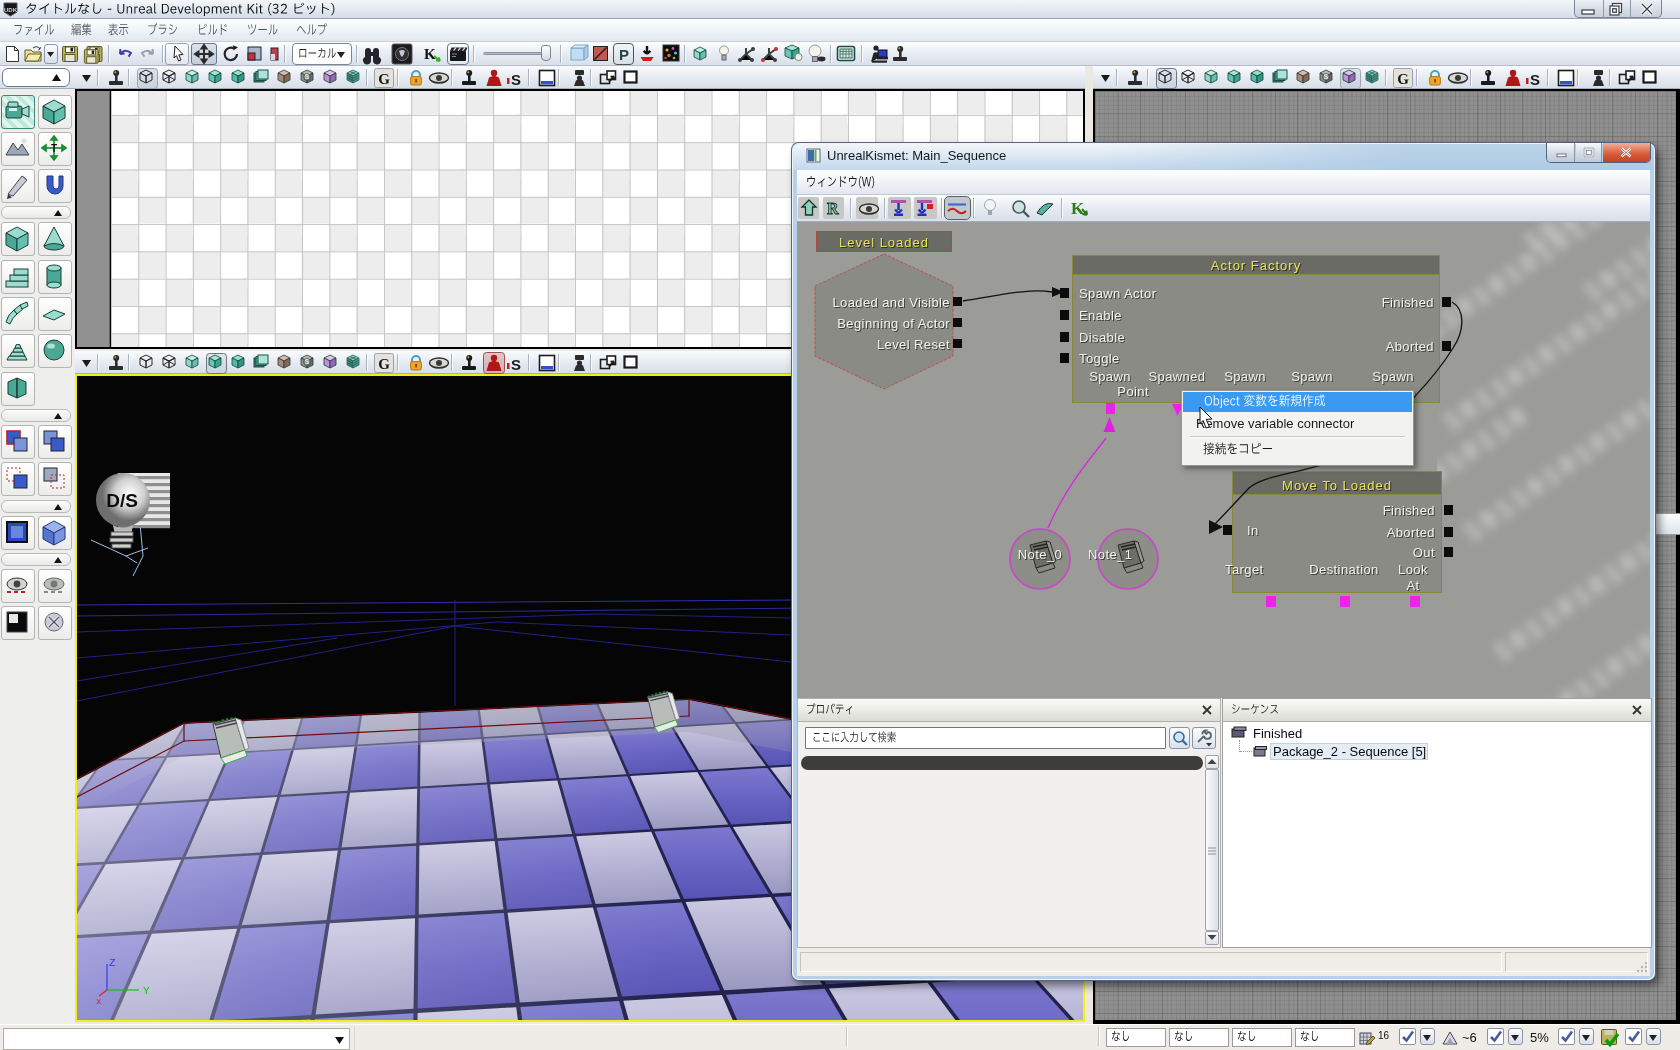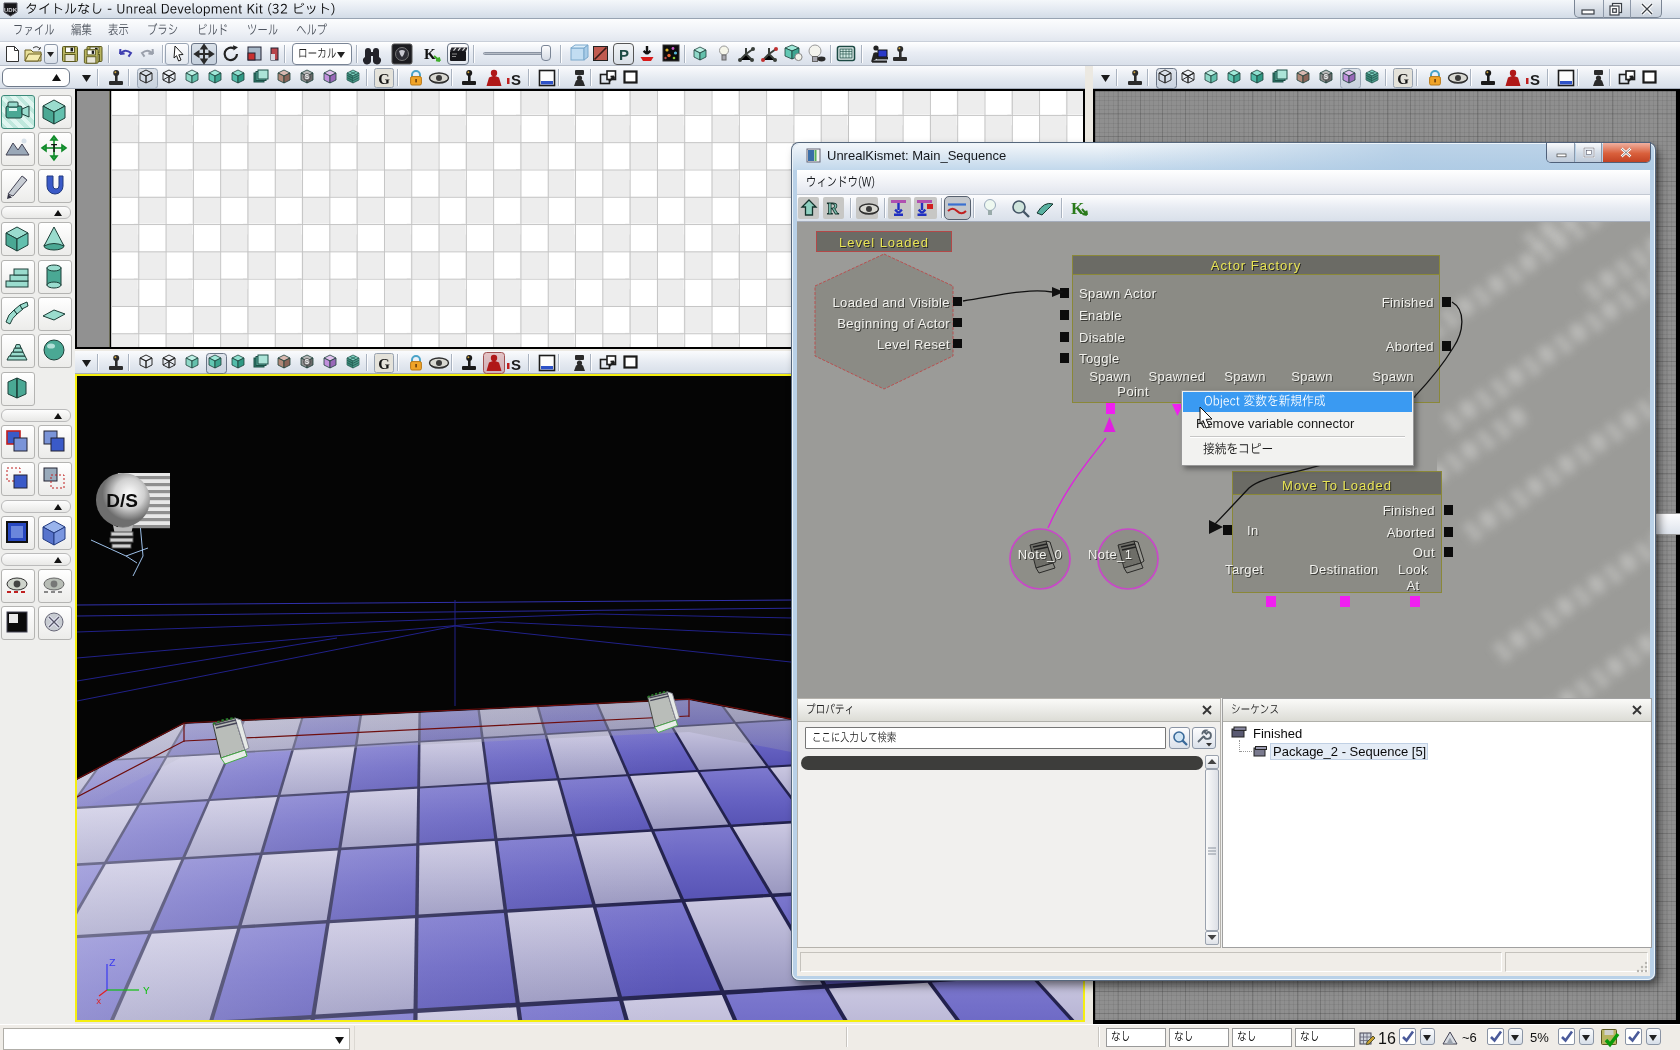--- a/index.html
+++ b/index.html
@@ -1135,21 +1135,21 @@
     </svg>
     <div class="a" style="left:1295px;top:1028px;width:60px;height:19px;background:#fff;border:1px solid #999"></div>
     <svg class="t" style="left:1299px;top:1030px" width="22" height="17" viewBox="0 0 22 17">
       <path d="M6.9 -7.1Q5.8 -7 4.5 -6.9Q3.5 -3.9 2 -1.2L1.2 -1.6Q2.6 -4.1 3.6 -6.9Q2.7 -6.8 1.9 -6.8Q1.4 -6.8 1.2 -6.9V-7.6Q1.4 -7.6 1.9 -7.6Q2.9 -7.6 3.8 -7.7Q4.1 -8.7 4.4 -9.7L5.2 -9.5Q4.9 -8.4 4.7 -7.7Q5.8 -7.8 6.9 -7.9ZM8.6 -2.8Q9.8 -2.3 11 -1.3L10.5 -0.6Q9.6 -1.5 8.6 -2L8.6 -1.5Q8.6 -0.6 8 -0.1Q7.5 0.4 6.4 0.4Q5.4 0.4 4.8 -0.1Q4.2 -0.6 4.2 -1.5Q4.2 -2.3 4.8 -2.8Q5.4 -3.4 6.4 -3.4Q7 -3.4 7.8 -3.1L7.8 -4.2Q7.8 -5.3 8.3 -5.8Q8.8 -6.3 9.6 -6.3Q10 -6.3 10.4 -6.2L10.4 -6.3Q9 -7 7.7 -7.4L8.1 -8.2Q8.9 -7.8 9.8 -7.4Q10.7 -7 11.3 -6.7L11 -5.9Q10.5 -6 10.1 -6Q8.5 -6 8.6 -4.3ZM7.8 -2.3Q7 -2.6 6.4 -2.6Q5.7 -2.6 5.4 -2.3Q5 -2 5 -1.5Q5 -1 5.4 -0.7Q5.7 -0.4 6.4 -0.4Q7.8 -0.4 7.8 -1.6Z M15.3 -9.6 16.2 -9.5 15.8 -3.3Q15.7 -0.6 18.1 -0.6Q19.5 -0.6 20.4 -1.6Q21.3 -2.5 21.8 -4.6L22.6 -4.3Q22.1 -2.1 21 -0.9Q19.8 0.3 18.1 0.3Q16.5 0.3 15.7 -0.7Q14.9 -1.6 15 -3.3Z" transform="translate(1,10.6) scale(0.8,1)" fill="#111"></path>
     </svg>
     <svg class="ic" style="left:1358px;top:1029px" width="18" height="18" viewBox="0 0 18 18">
       <rect x="2" y="4" width="11" height="11" fill="#cfd4dc" stroke="#445"></rect>
       <path d="M2 8 h11 M2 11.5 h11 M5.5 4 v11 M9 4 v11" stroke="#667" stroke-width="0.8"></path>
       <path d="M9 13 l6-6 2 2 -6 6 -2.6.6 Z" fill="#c8a030" stroke="#553"></path>
     </svg>
-    <div class="a" style="left:1378px;top:1030px;font-size:16px;color:#111">16</div>
+    <div class="a" style="left:1378px;top:1030px;font-size:10px;color:#111">16</div>
     <div class="a" style="left:1399px;top:1028px;width:17px;height:17px;background:#fff;border:1px solid #8a94a4;border-radius:2px"></div>
     <svg class="ic" style="left:1401px;top:1030px" width="14" height="14" viewBox="0 0 14 14">
       <path d="M2 7 l3.5 3.5 L12 1.5" stroke="#4a5a9a" stroke-width="2.6" fill="none"></path>
     </svg>
     <div class="a" style="left:1420px;top:1028px;width:15px;height:17px;background:linear-gradient(#fbfcfd,#d8dfe9);border:1px solid #8a94a4;border-radius:3px"></div>
     <svg class="ic" style="left:1423px;top:1034px" width="10" height="8" viewBox="0 0 10 8">
       <polygon points="0,1 8,1 4.0,7" fill="#222"></polygon>
     </svg>
     <svg class="ic" style="left:1440px;top:1029px" width="20" height="18" viewBox="0 0 20 18">
       <path d="M3 15 L10 3 L17 15 Z" fill="#d8dce2" stroke="#445"></path>

